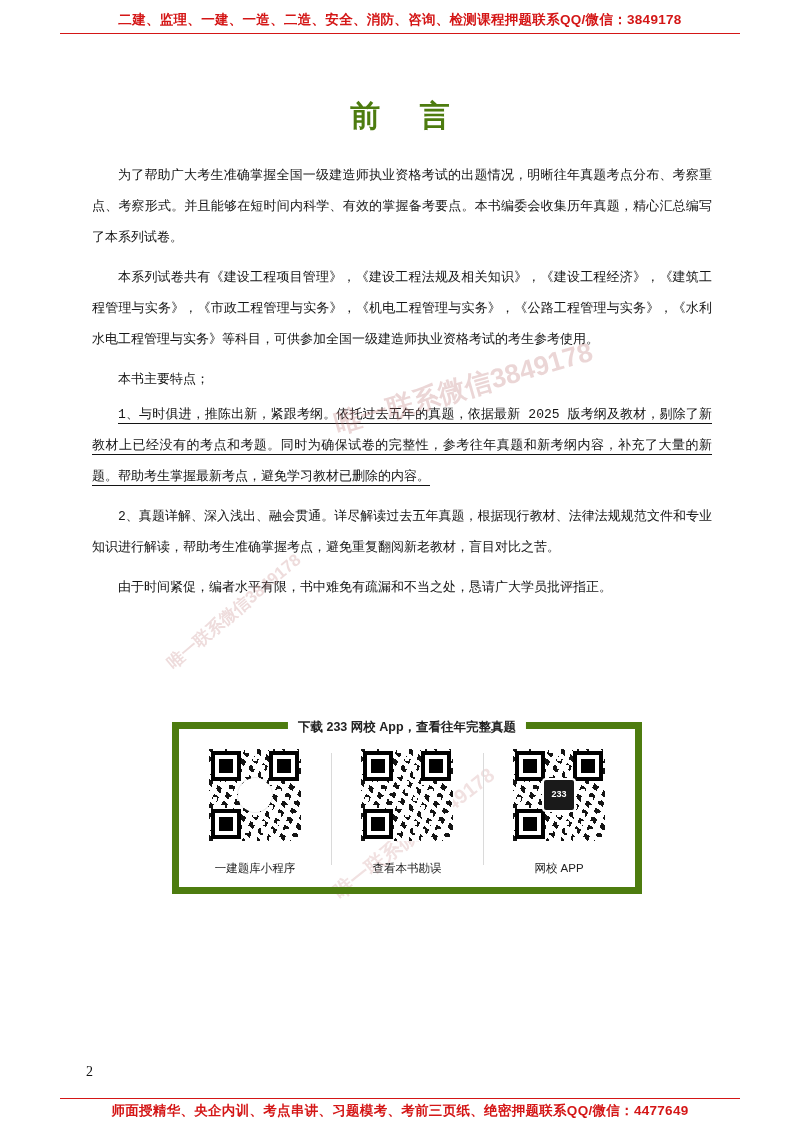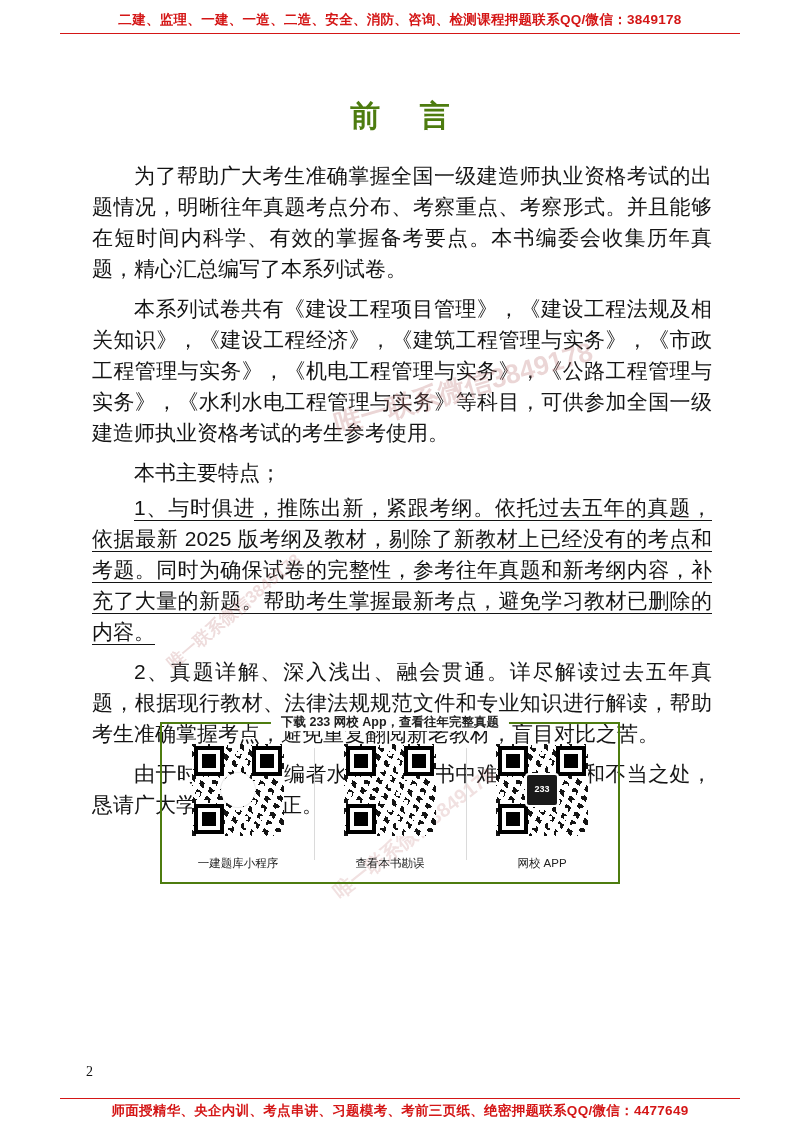--- a/index.html
+++ b/index.html
@@ -57,27 +57,27 @@
   }
 
   
   .content {
     position: absolute;
     top: 160px;
     left: 92px;
     width: 620px;
   }
   .para {
-    font-size: 21px;
+    font-size: 13px;
     line-height: 31px;
     text-align: justify;
     text-justify: inter-ideograph;
     margin: 0 0 9px 0;
     color: #141414;
-    font-family: Liberation Sans, sans-serif;
+    font-family: Liberation Mono, monospace;
   }
   .para.indent { text-indent: 2em; }
   .para.tight { margin-bottom: 4px; }
   .para.spaced { margin-bottom: 14px; }
   .underline-block {
     text-decoration: underline;
     text-decoration-thickness: 1px;
     text-underline-offset: 5px;
   }
 
@@ -105,25 +105,25 @@
   .wm3 {
     left: 315px; top: 820px;
     font-size: 20px;
     transform: rotate(-38deg);
     color: rgba(190, 120, 120, 0.22);
   }
 
   
   .qr-panel {
     position: absolute;
-    left: 160px;
+    left: 172px;
     top: 722px;
     width: 456px;
     height: 158px;
-    border: 2px solid #4d7c0f;
+    border: 7px solid #4d7c0f;
   }
   .qr-caption {
     position: absolute;
     top: -10px;
     left: 50%;
     transform: translateX(-50%);
     background: #ffffff;
     padding: 0 10px;
     font-family: "Liberation Sans", sans-serif;
     font-size: 12.5px;

